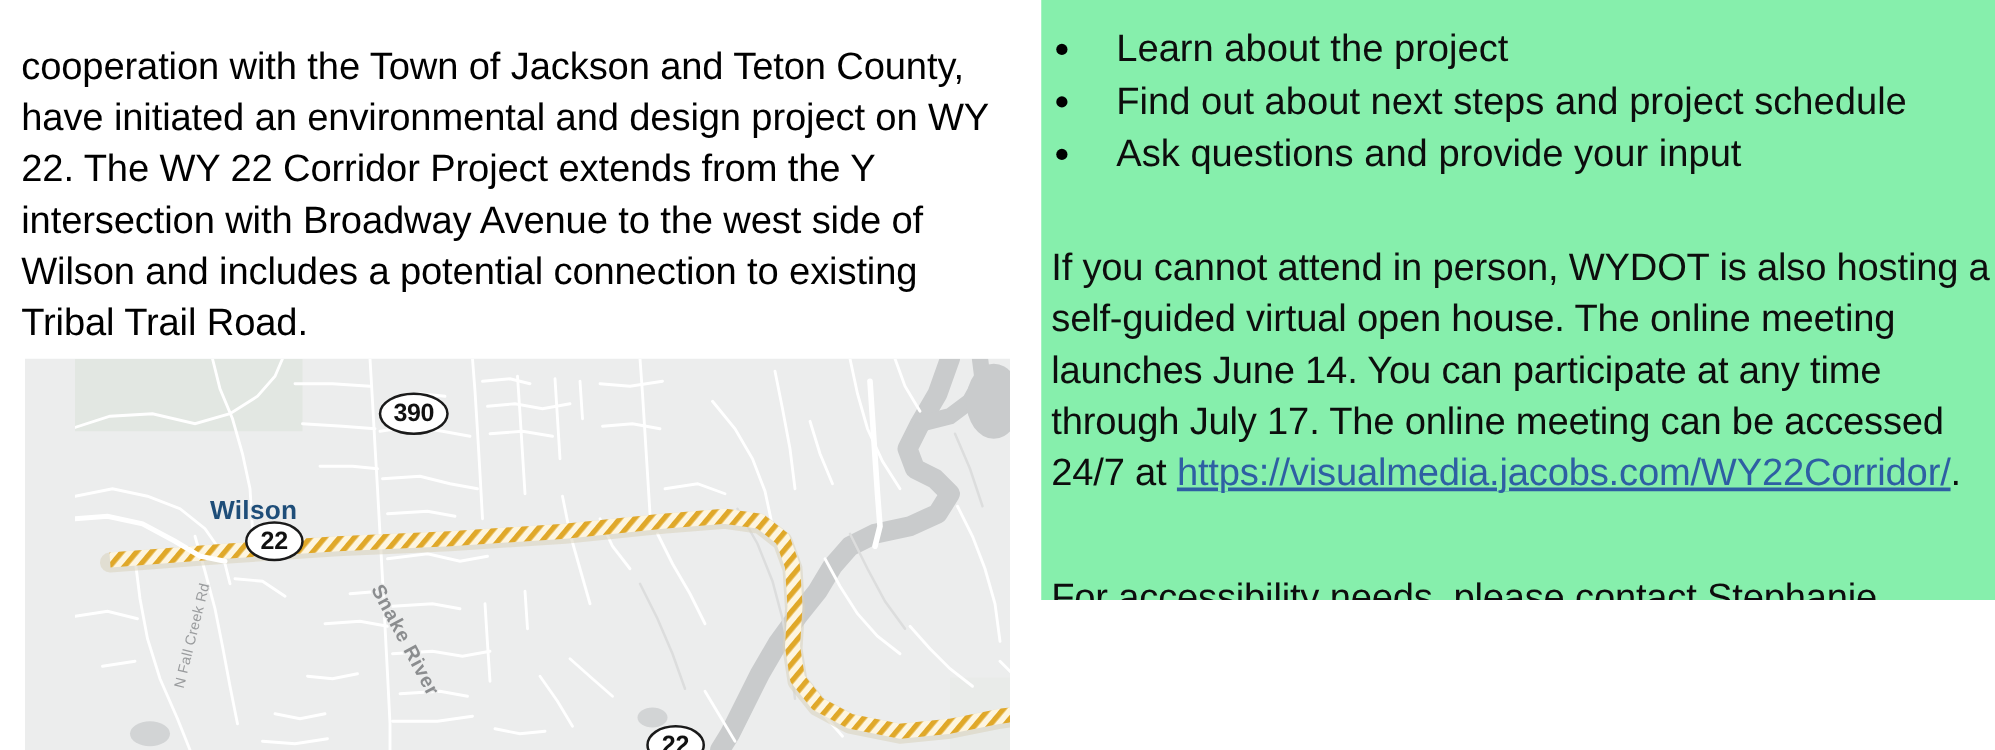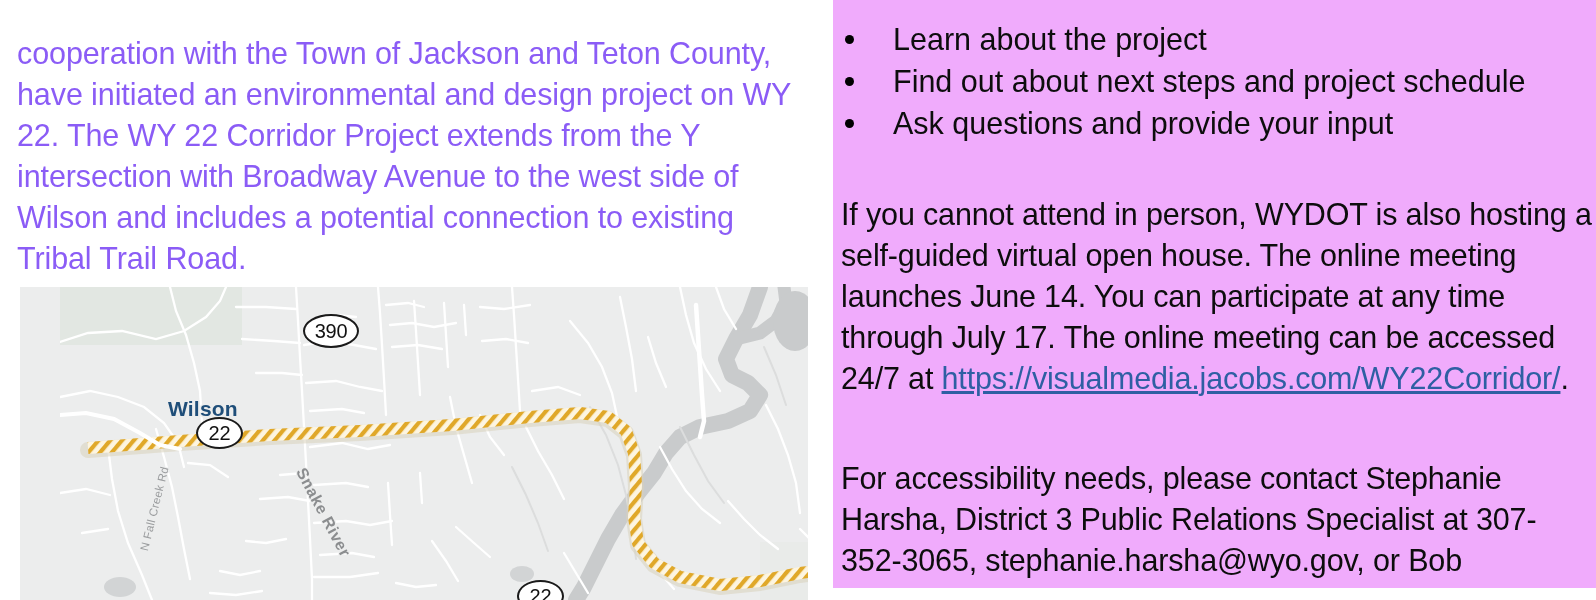--- a/index.html
+++ b/index.html
@@ -33,21 +33,21 @@
     overflow: hidden;
   }
   .body-copy {
     position: absolute;
     left: 17px;
     top: 2px;
     width: 795px;
     font-size: 30.5px;
     line-height: 41px;
     letter-spacing: -0.1px;
-    color: #8b5cf6;
+    color: #000000;
     white-space: pre-wrap;
   }
 
   
   .map-frame {
     position: absolute;
     left: 20px;
     top: 287px;
     width: 788px;
     height: 313px;
@@ -102,21 +102,21 @@
   }
   .shield {
     position: absolute;
     display: flex;
     align-items: center;
     justify-content: center;
     background: #ffffff;
     border: 2.4px solid #1a1a1a;
     border-radius: 50%;
     color: #111111;
-    font-weight: normal;
+    font-weight: bold;
     box-sizing: border-box;
   }
   .shield-390 {
     left: 300px; top: 314px;
     width: 56px; height: 34px;
     font-size: 20px;
     letter-spacing: -0.3px;
   }
   .shield-22 {
     left: 198px; top: 418px;
@@ -128,22 +128,22 @@
     width: 47px; height: 32px;
     font-size: 20px;
   }
 
   
   .right-panel {
     position: absolute;
     left: 833px;
     top: 0;
     width: 763px;
-    height: 588px;
-    background: #f0abfc;
+    height: 480px;
+    background: #86efac;
     overflow: hidden;
   }
   .bullet-list {
     position: absolute;
     left: 8px;
     top: 18px;
     width: 750px;
     margin: 0;
     padding: 0;
     list-style: none;

